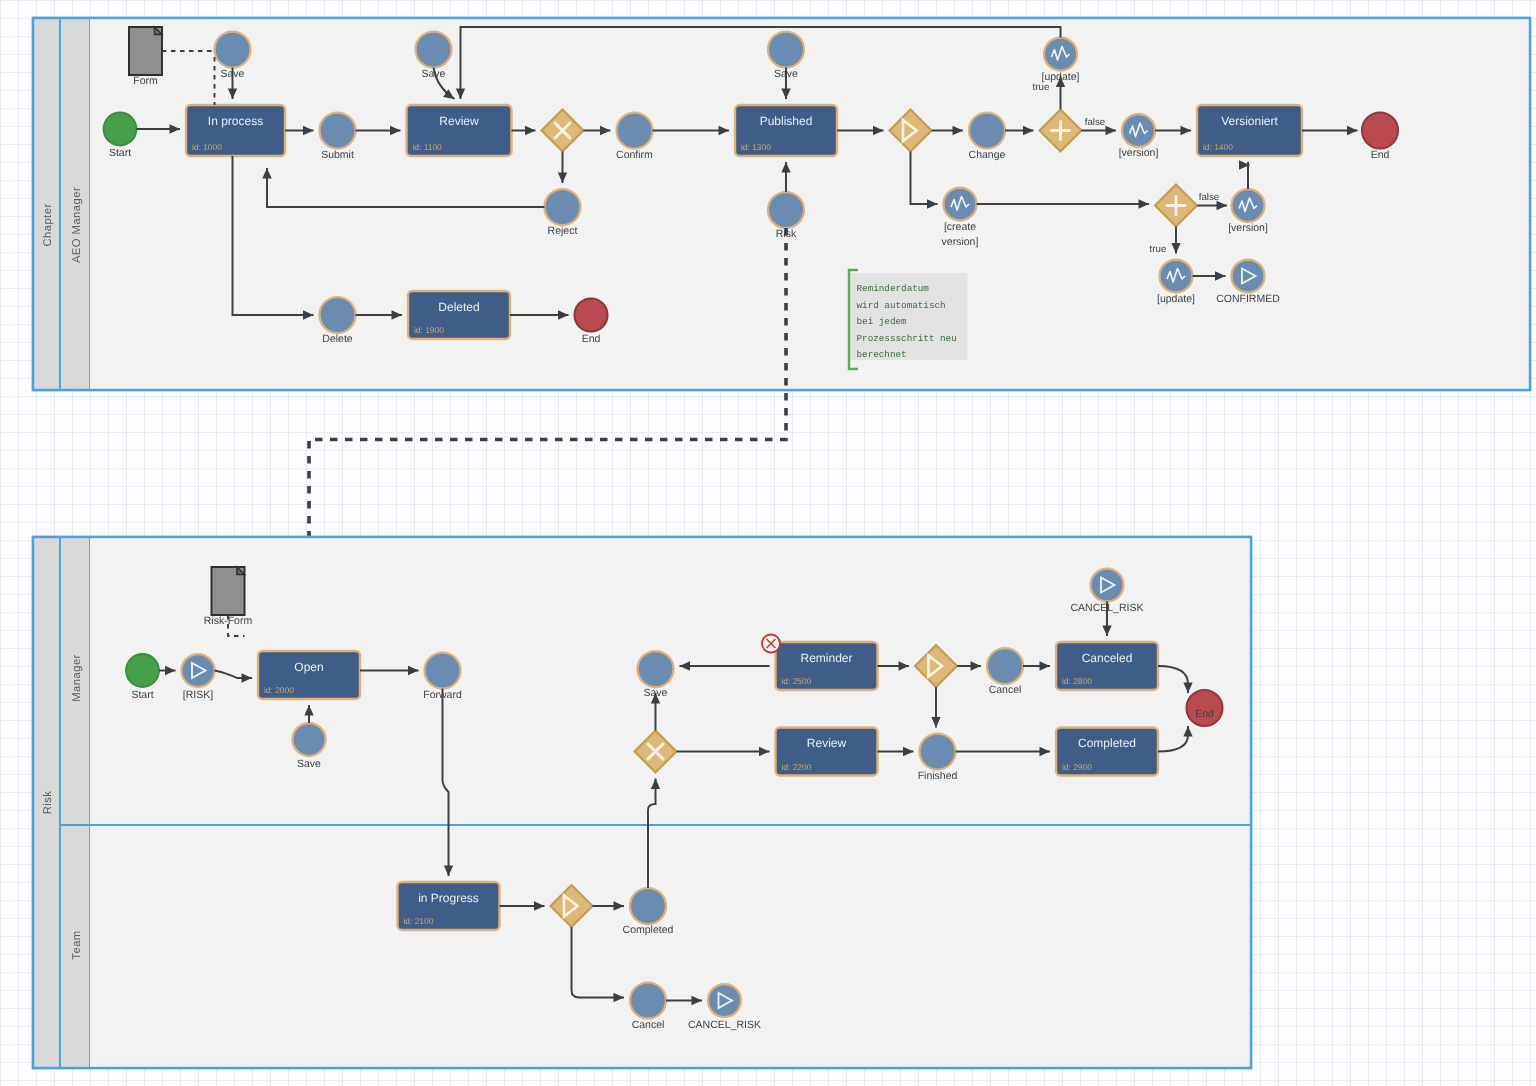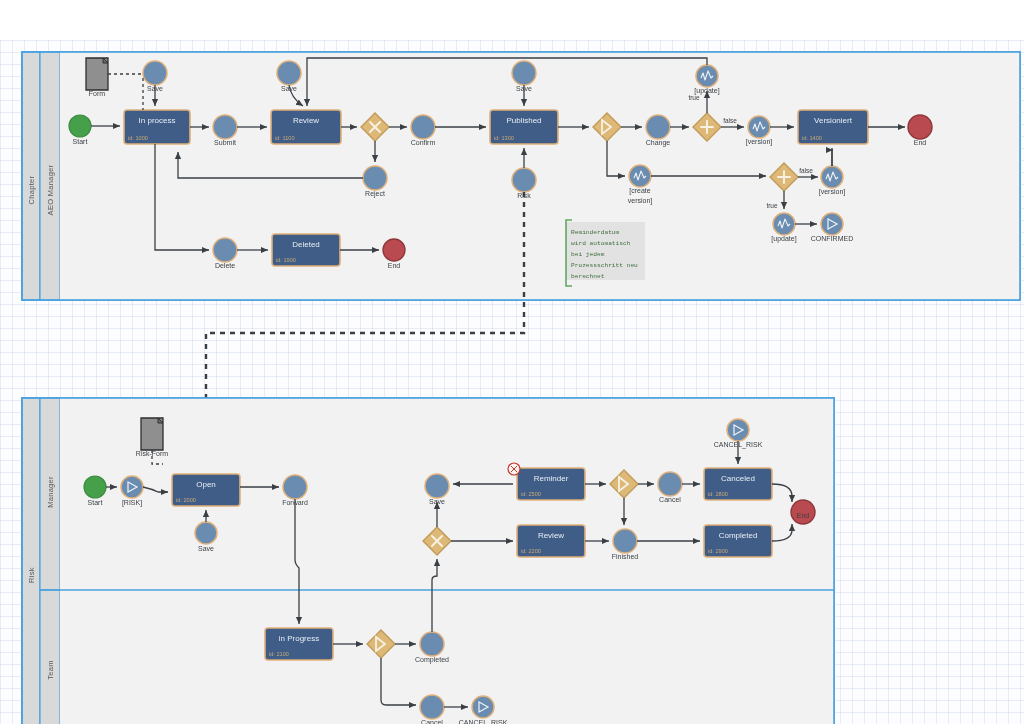--- a/index.html
+++ b/index.html
@@ -11,21 +11,20 @@
     overflow:hidden;
     position:relative;
   }
   #canvas{
     position:absolute;inset:0;
     background-color:#fdfdff;
     background-image:
       linear-gradient(to right, rgba(180,195,225,.30) 1px, transparent 1px),
       linear-gradient(to bottom, rgba(180,195,225,.30) 1px, transparent 1px);
     background-size:12px 12px;
-    margin-top:40px;
   }
   svg#diagram{position:absolute;left:0;top:0;width:1024px;height:724px;}
 
   
   .pool-bg{fill:#f2f2f2;stroke:#4aa3e0;stroke-width:1.6;}
   .pool-head{fill:#d9d9d9;stroke:#4aa3e0;stroke-width:1.4;}
   .lane-head{fill:#d9d9d9;stroke:#4aa3e0;stroke-width:1.2;}
   .lane-sep{stroke:#4aa3e0;stroke-width:1.4;}
   .lane-bg{fill:#f2f2f2;}
   .pool-label,.lane-label{

